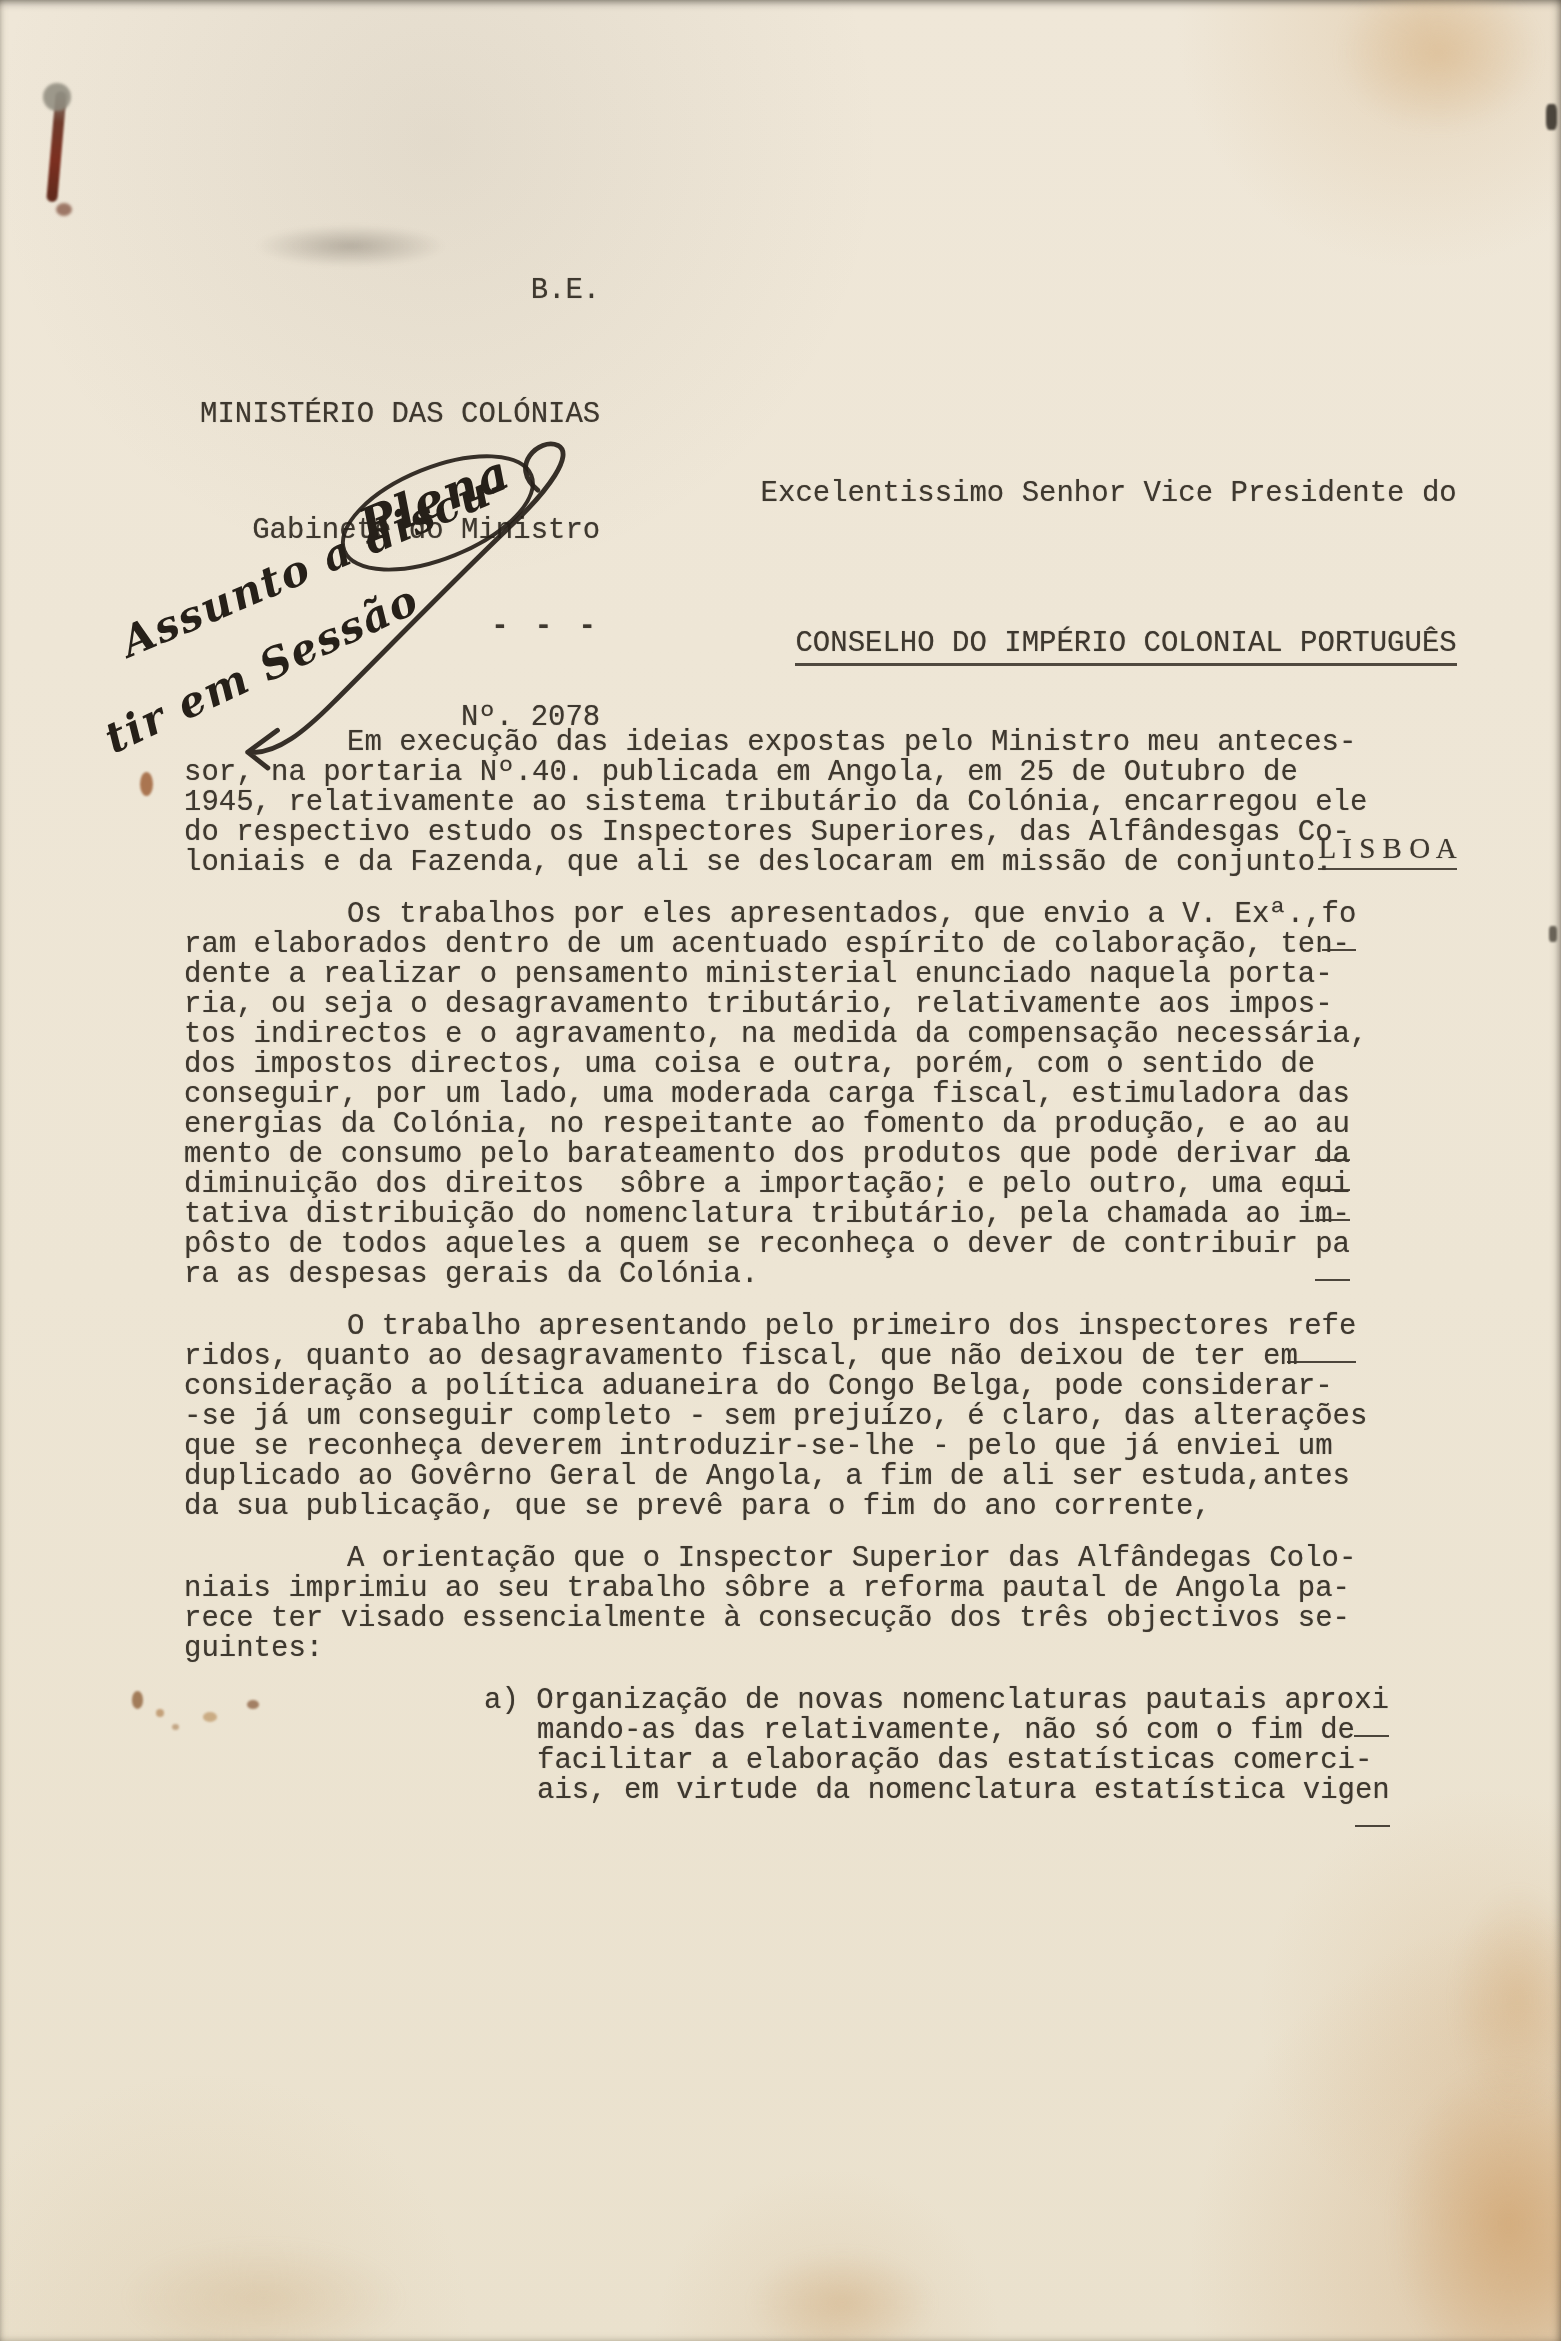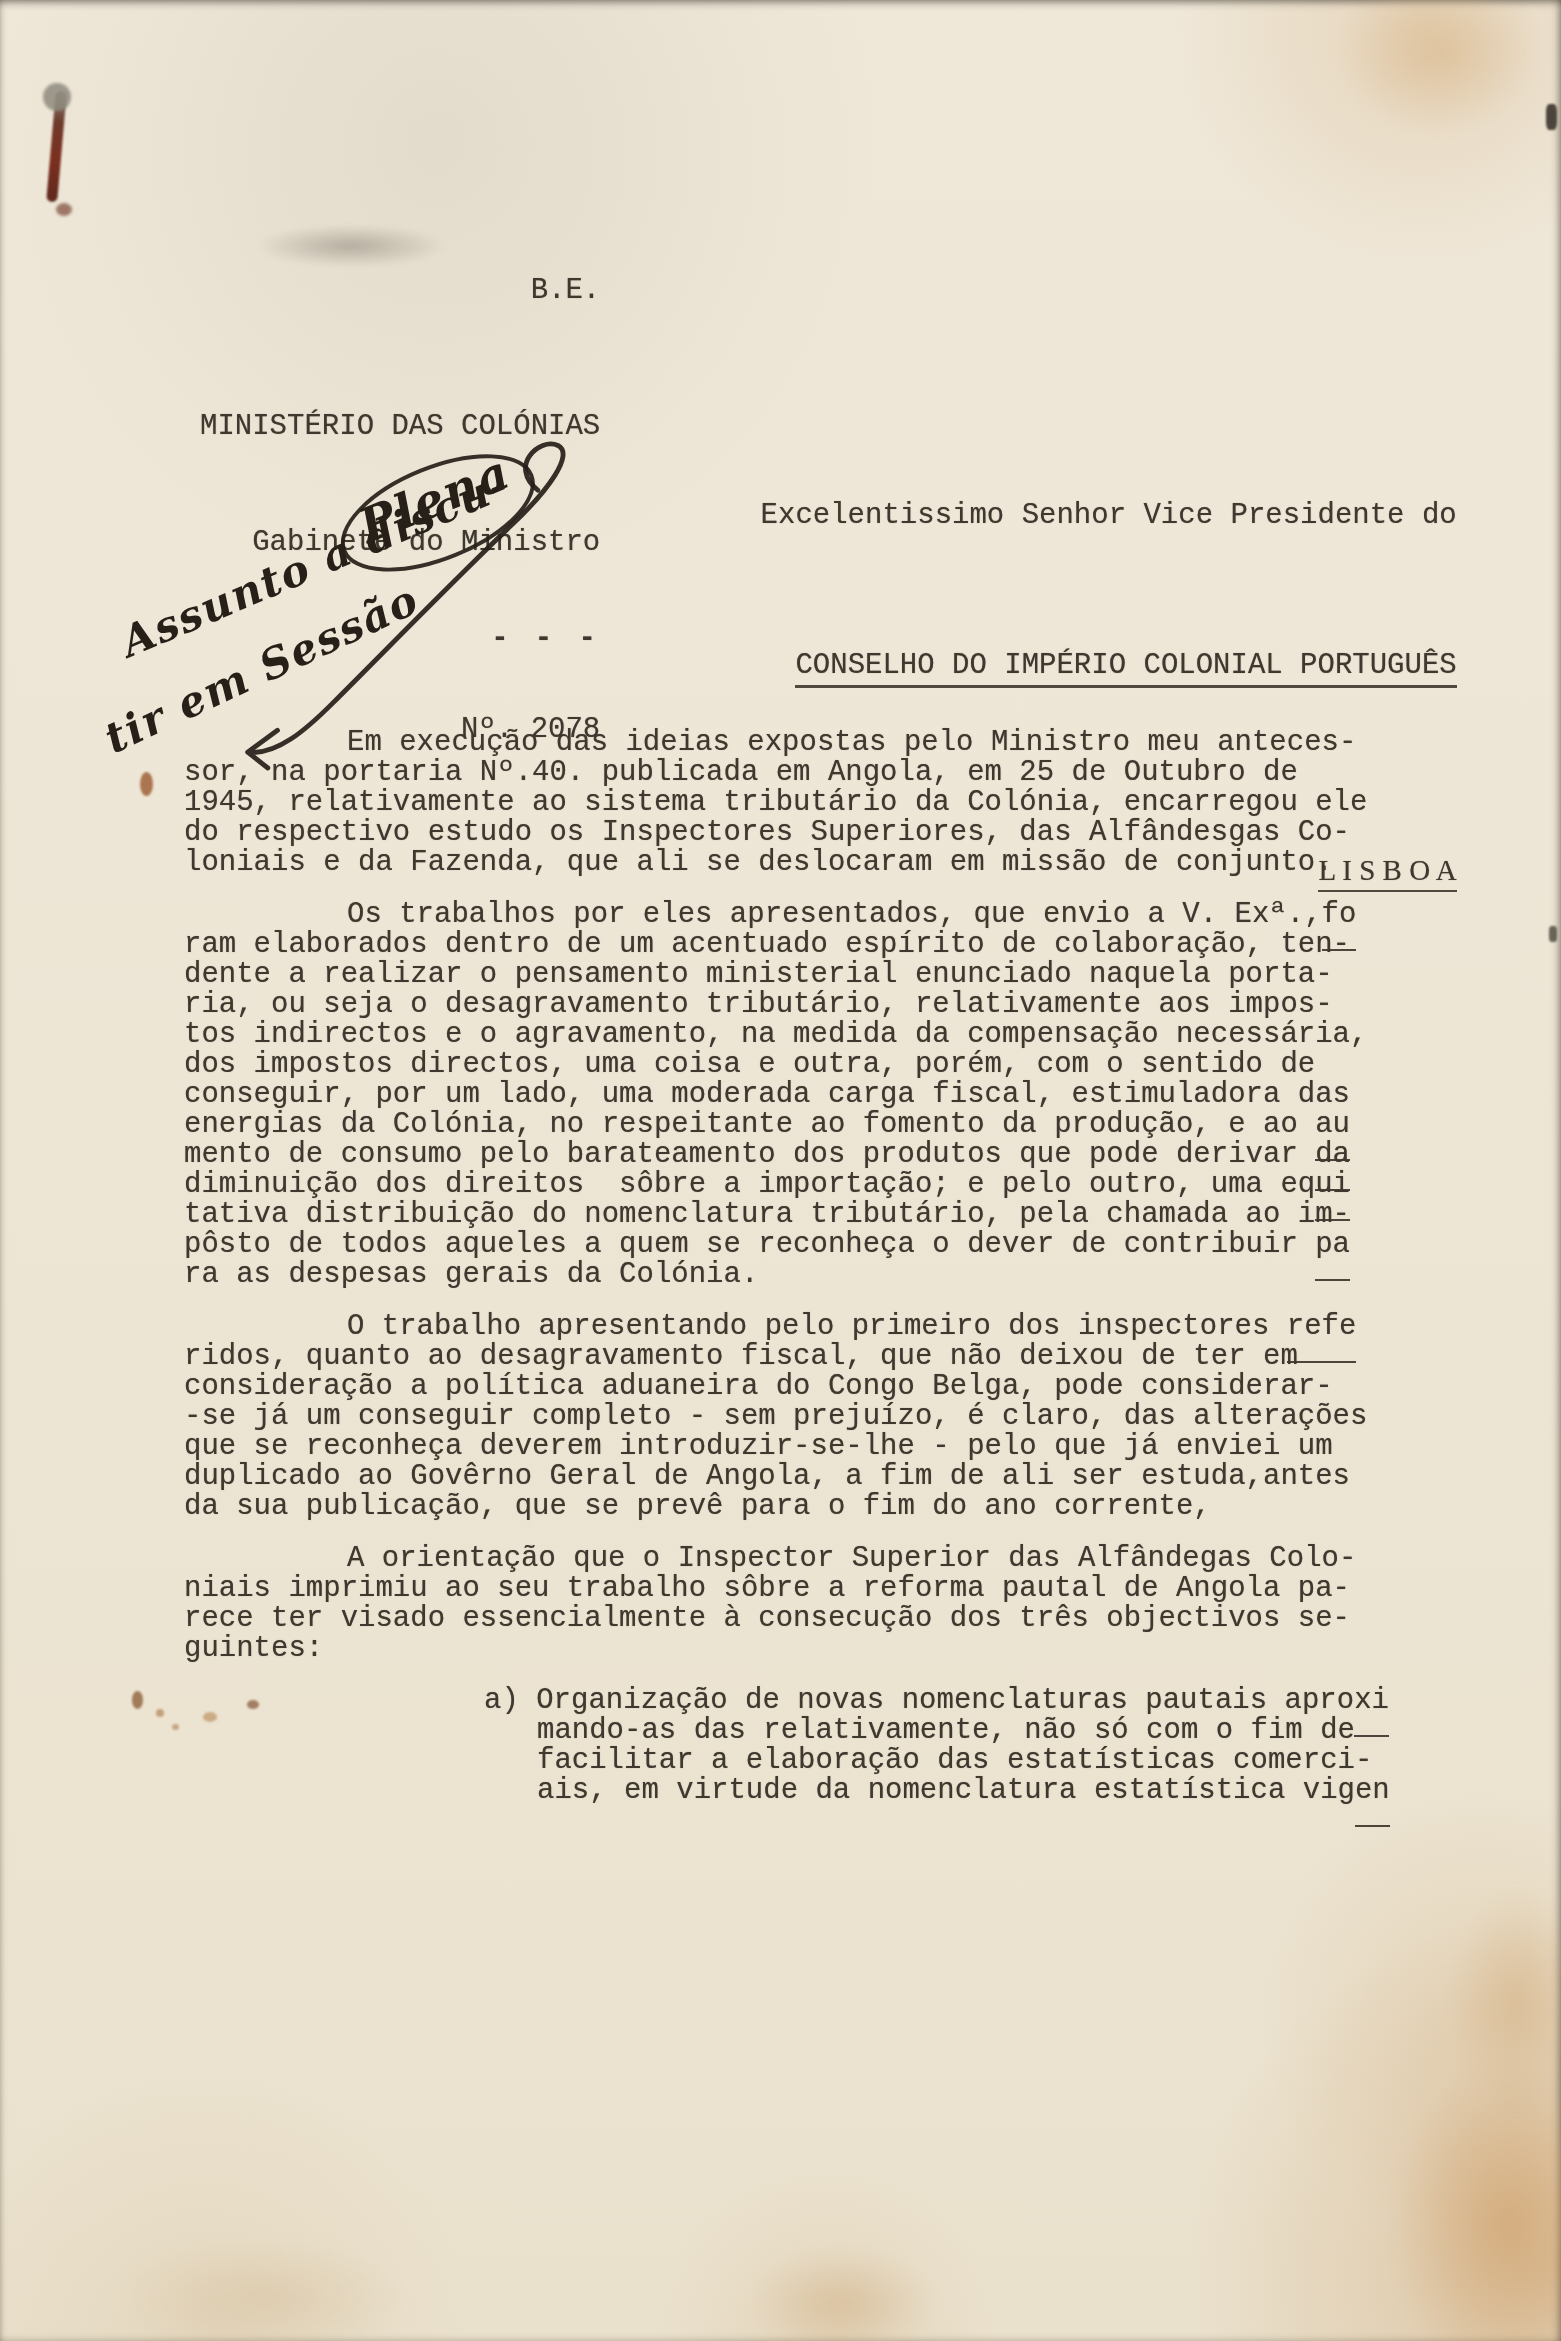--- a/index.html
+++ b/index.html
@@ -23,27 +23,27 @@
       inset 0 6.1px 8px -4.4px rgba(40,36,30,0.55),
       inset -6.1px 0 8px -4.4px rgba(58,50,40,0.50),
       inset 5.3px 0 8.8px -6.1px rgba(95,82,60,0.35),
       inset 0 -6.1px 8.8px -6.1px rgba(80,68,50,0.35);
   }
   .typed{ text-shadow:0 0 0.9px rgba(60,53,44,0.55); }
   .ws{ white-space:pre;text-align:right; }
 
   
   .header{ position:absolute; left:200px; top:216px; }
-  .header .ministry{ margin-top:46px; }
+  .header .ministry{ margin-top:34px; }
   .header .office{ margin-top:26px; margin-left:10.5px; }
   .header .sep{ margin-top:10.5px; margin-left:139px; line-height:19.3px; letter-spacing:4.4px; font-weight:bold; }
   .header .num{ margin-top:7px; margin-left:84px; }
 
   
-  .addr{ position:absolute; left:670px; top:441px; }
+  .addr{ position:absolute; left:670px; top:419px; }
   .addr .inst{ margin-top:30px; margin-left:21px; }
   .addr .city{ margin-top:47px; margin-left:393px;font-family:Liberation Serif, serif; }
   .ul{ display:inline-block; border-bottom:3.5px solid rgba(52,45,37,0.85); padding-bottom:4.4px; }
   .city .ul{ border-bottom-width:2.6px; }
 
   
   .bodytext{ position:absolute; left:184px; top:728px; width:1263px; }
   .para{ margin:0 0 22px 0; }
   .line{ white-space:pre; height:30px; line-height:30px; }
   .para:not(.item) .line:first-child{ padding-left:163px; }

